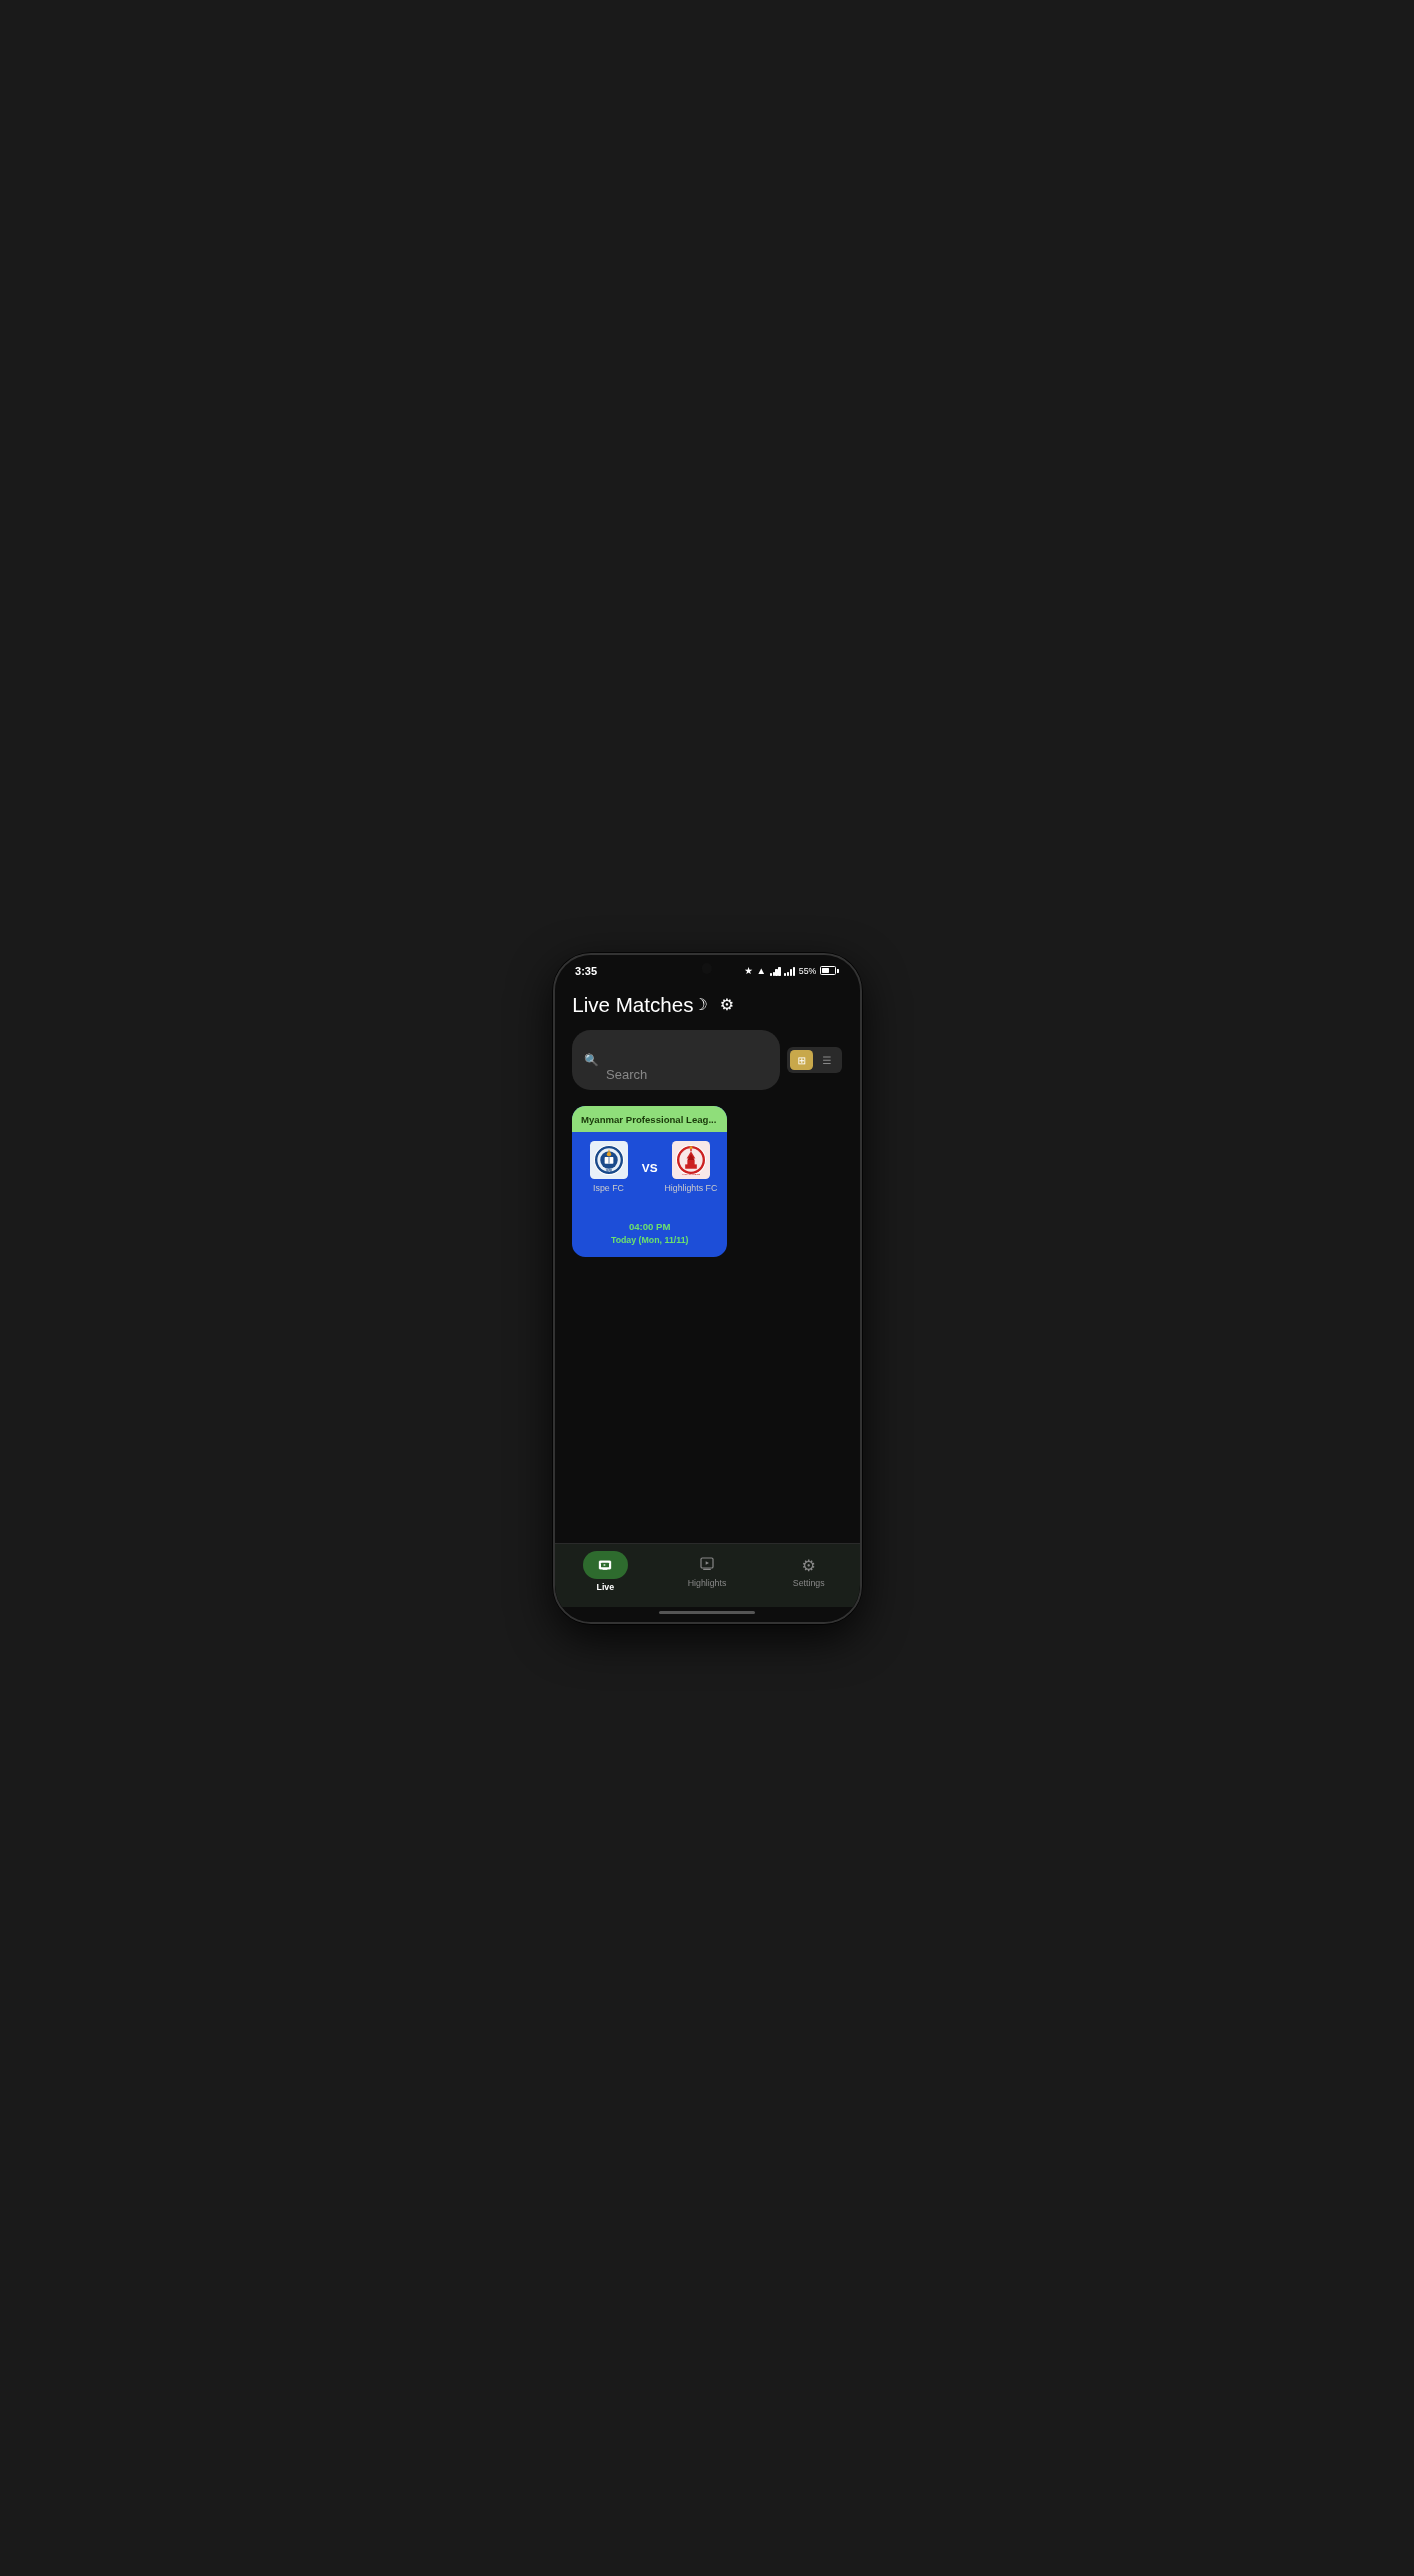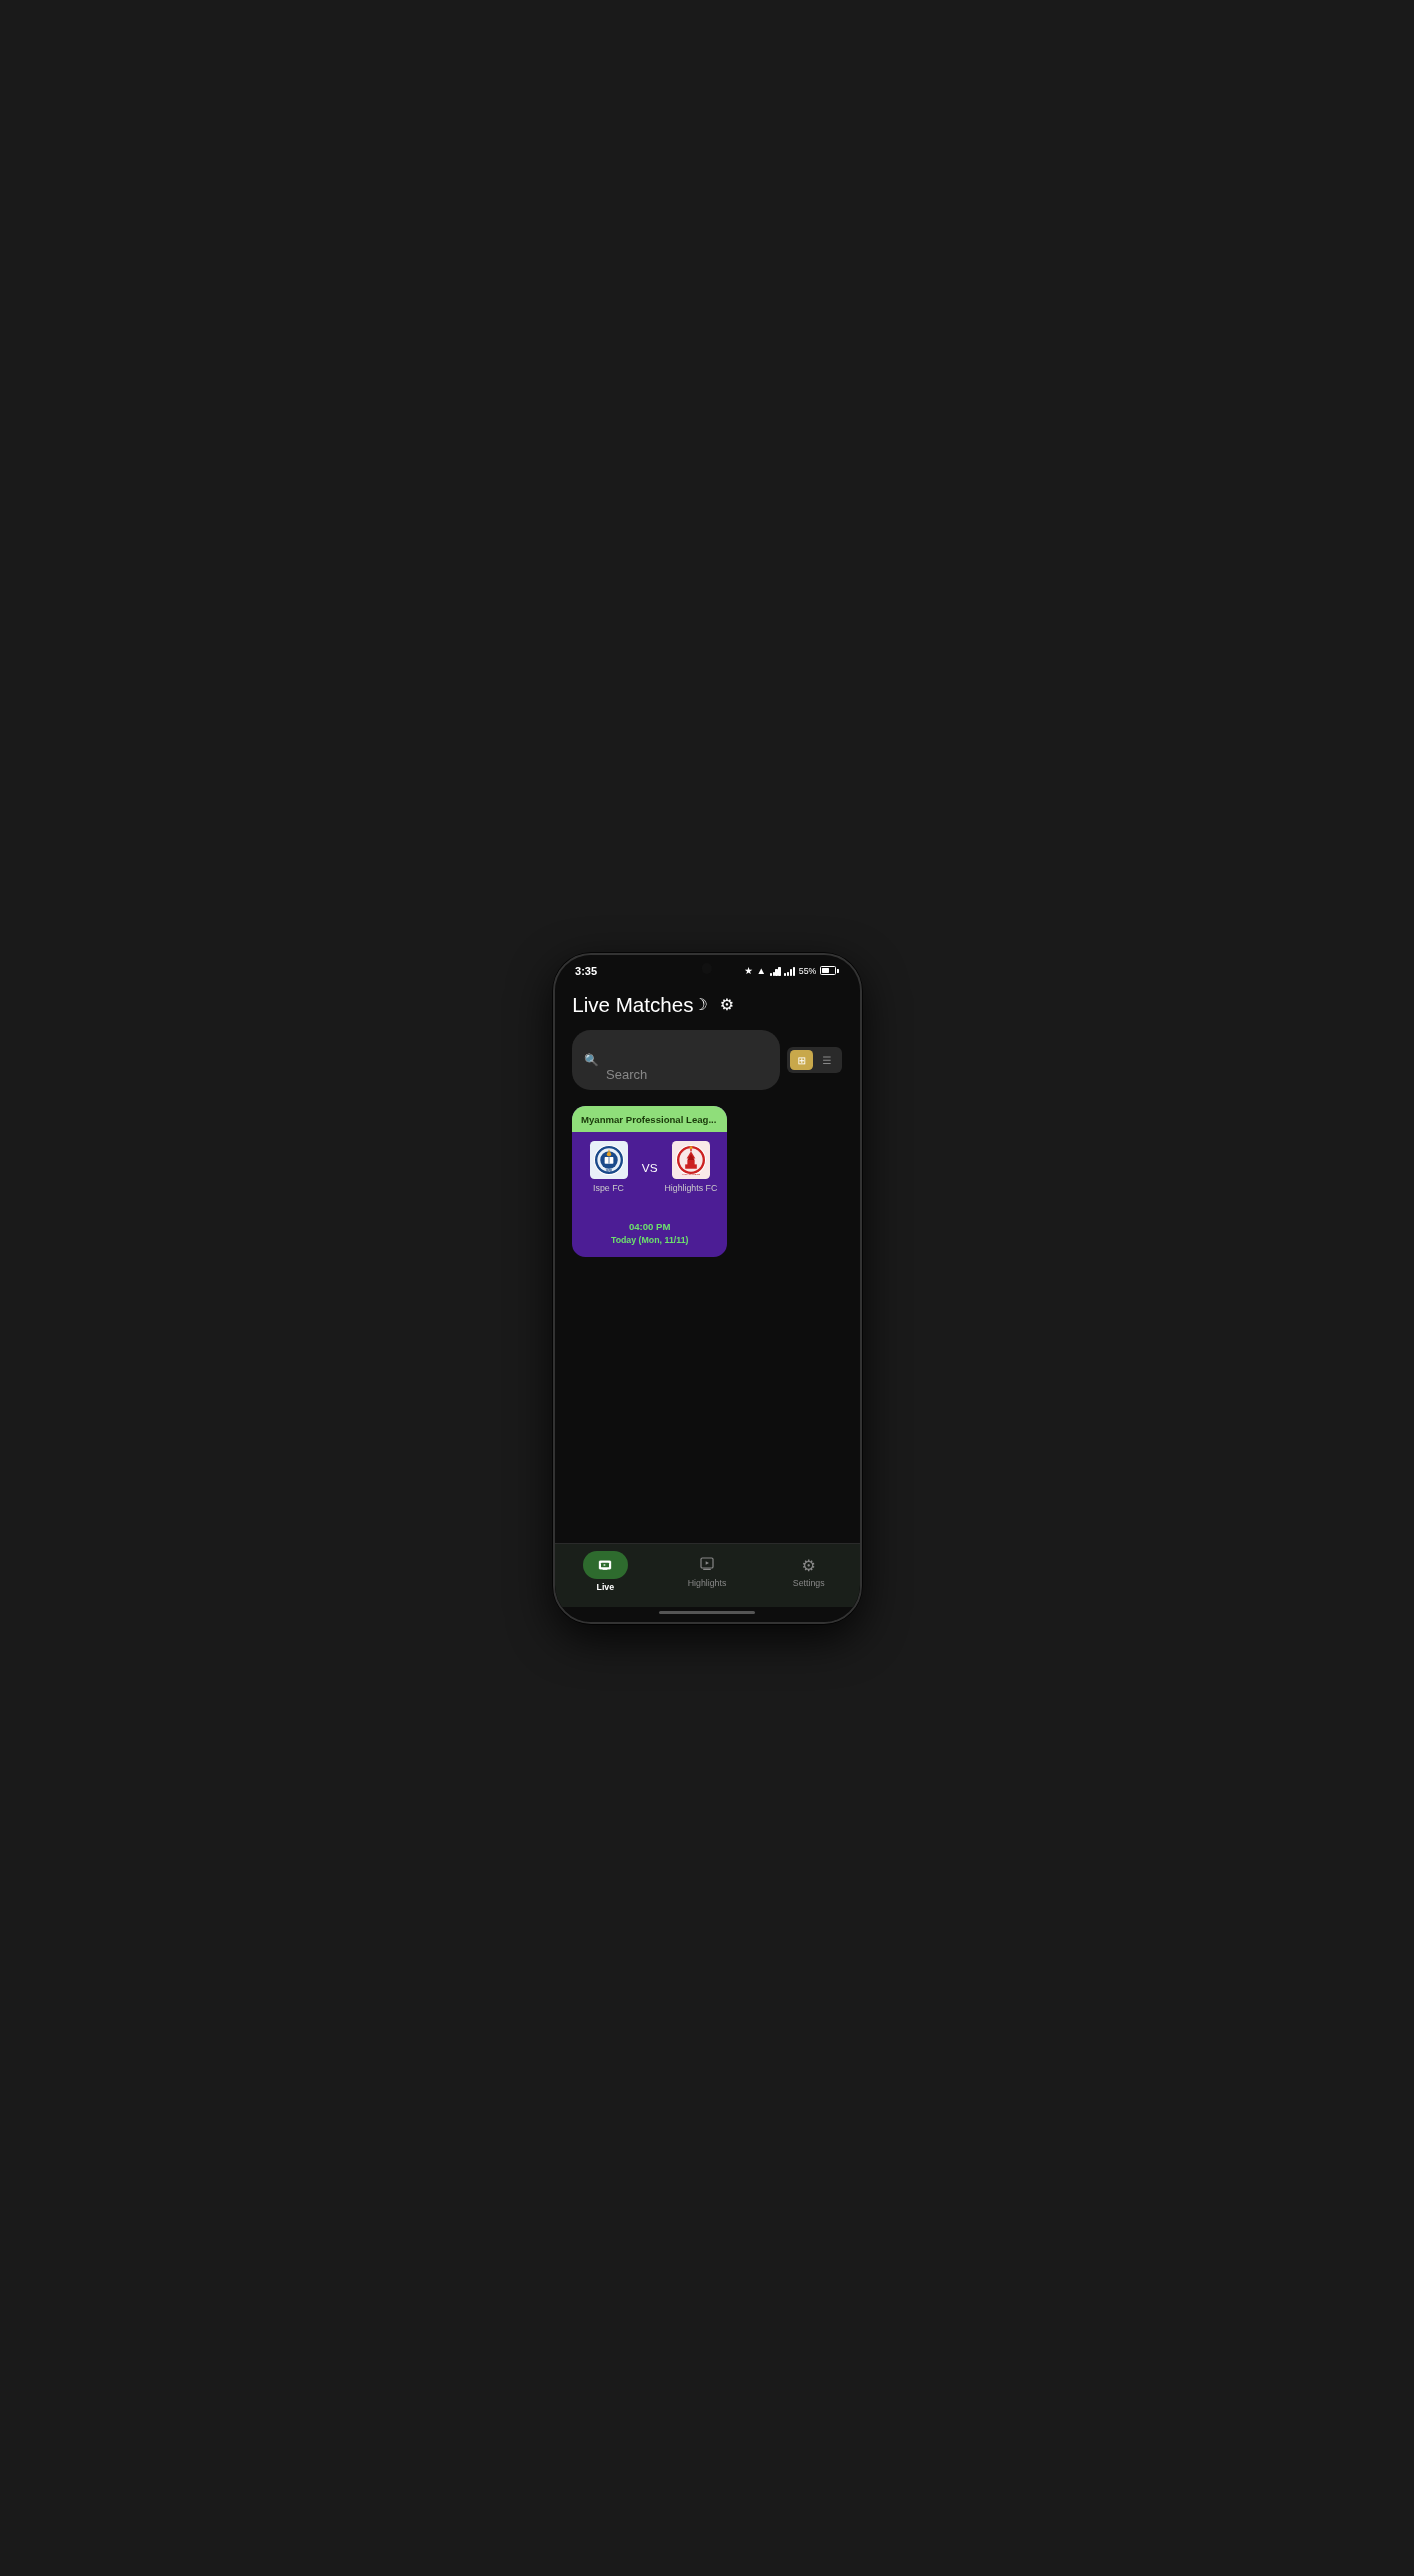--- a/index.html
+++ b/index.html
@@ -185,21 +185,21 @@
 
     
     .matches-area {
       flex: 1;
       padding: 7.4px 17.7px;
       overflow-y: auto;
     }
 
     
     .match-card {
-      background: #4c1d95;
+      background: #1d4ed8;
       border-radius: 13.3px;
       overflow: hidden;
       width: 155px;
       padding-bottom: 10.3px;
     }
 
     .league-header {
       background: #8fde7a;
       padding: 5.9px 8.8px;
       border-radius: 10.3px 10.3px 0 0;
@@ -254,21 +254,21 @@
     .team-name {
       color: #ccc;
       font-size: 8.8px;
       text-align: center;
       line-height: 1.3;
     }
 
     .vs-text {
       color: #fff;
       font-size: 11.8px;
-      font-weight: 400;
+      font-weight: 700;
       padding: 0 4.4px;
       flex-shrink: 0;
     }
 
     .match-time {
       text-align: center;
       padding-top: 2.9px;
     }
 
     .match-time-text {

